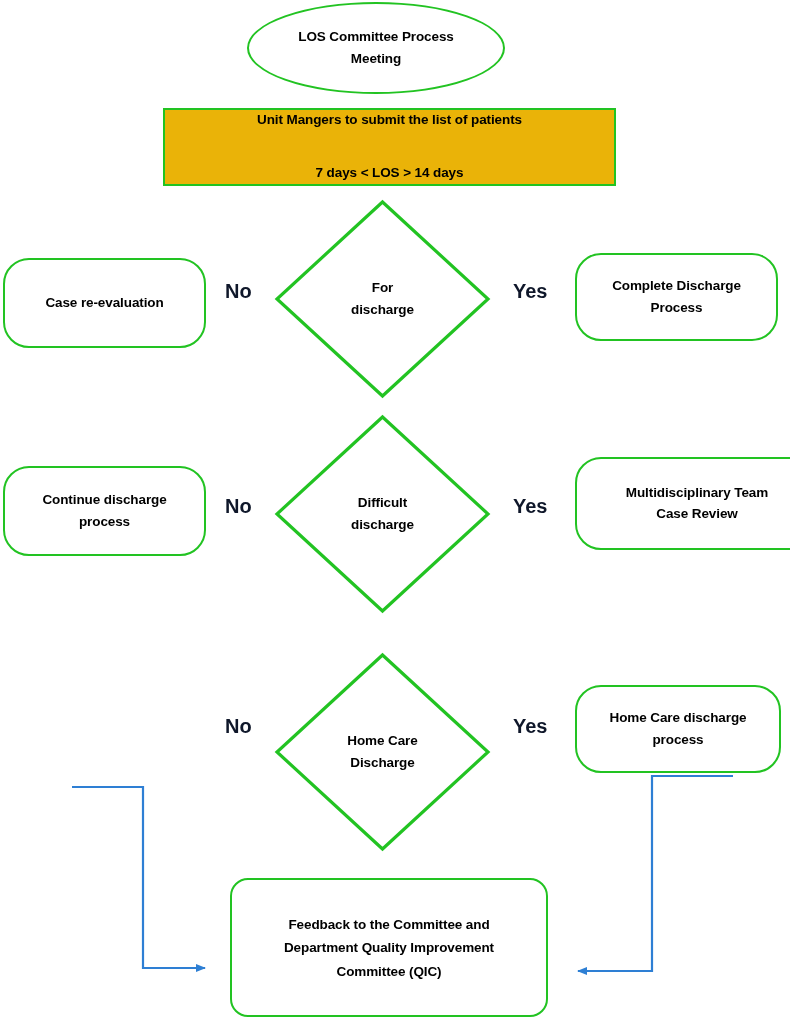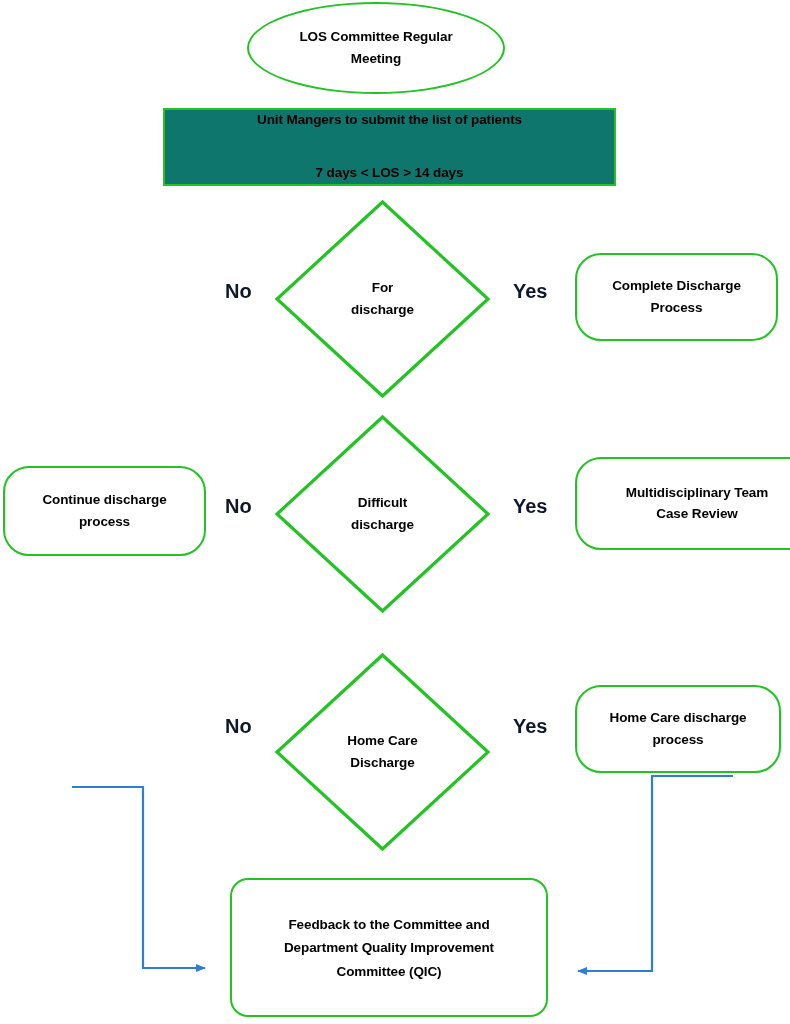--- a/index.html
+++ b/index.html
@@ -36,21 +36,21 @@
     position:absolute;
     border:2.4px solid var(--green);
     border-radius:50%;
     background:#ffffff;
     box-sizing:border-box;
   }
   
   .rect{
     position:absolute;
     border:2.4px solid var(--green);
-    background:#0f766e;
+    background:#eab308;
     box-sizing:border-box;
   }
   
   .rbox{
     position:absolute;
     border:2.6px solid var(--green);
     border-radius:26px;
     background:#ffffff;
     box-sizing:border-box;
   }
@@ -97,31 +97,34 @@
         <path d="M0,0 L10,4 L0,8 z" fill="#2e7fd4"></path>
       </marker>
     </defs>
 
     <path d="M72,787 L143,787 L143,968 L205,968" fill="none" stroke="#2e7fd4" stroke-width="2.2" stroke-linecap="butt" stroke-linejoin="miter" marker-end="url(#arrowRight)"></path>
 
     <path d="M733,776 L652,776 L652,971 L578,971" fill="none" stroke="#2e7fd4" stroke-width="2.2" stroke-linecap="butt" stroke-linejoin="miter" marker-end="url(#arrowLeft)"></path>
   </svg>
 
   <div class="oval" style="left:247px; top:2px; width:258px; height:92px;">
-    <div class="node-text">LOS Committee Regular
+    <div class="node-text">LOS Committee Process
 Meeting</div>
   </div>
 
   <div class="rect" style="left:163px; top:108px; width:453px; height:78px;">
     <div class="node-text" style="line-height:1.95;">
       <div>Unit Mangers to submit the list of patients</div>
       <div>7 days &lt; LOS &gt; 14 days</div>
     </div>
   </div>
 
+  <div class="rbox" style="left:3px; top:258px; width:203px; height:90px;">
+    <div class="node-text">Case re-evaluation</div>
+  </div>
 
   <div class="branch-label" style="left:225px; top:281px;"><span>No</span></div>
 
   <div class="diamond" style="left:275px; top:200px; width:215px; height:198px;">
     <svg viewBox="0 0 215 198" preserveAspectRatio="none" xmlns="http://www.w3.org/2000/svg">
       <polygon points="107.5,2 213,99 107.5,196 2,99" fill="#ffffff" stroke="#22c322" stroke-width="3.2" vector-effect="non-scaling-stroke"></polygon>
     </svg>
     <div class="node-text">For
 discharge</div>
   </div>

